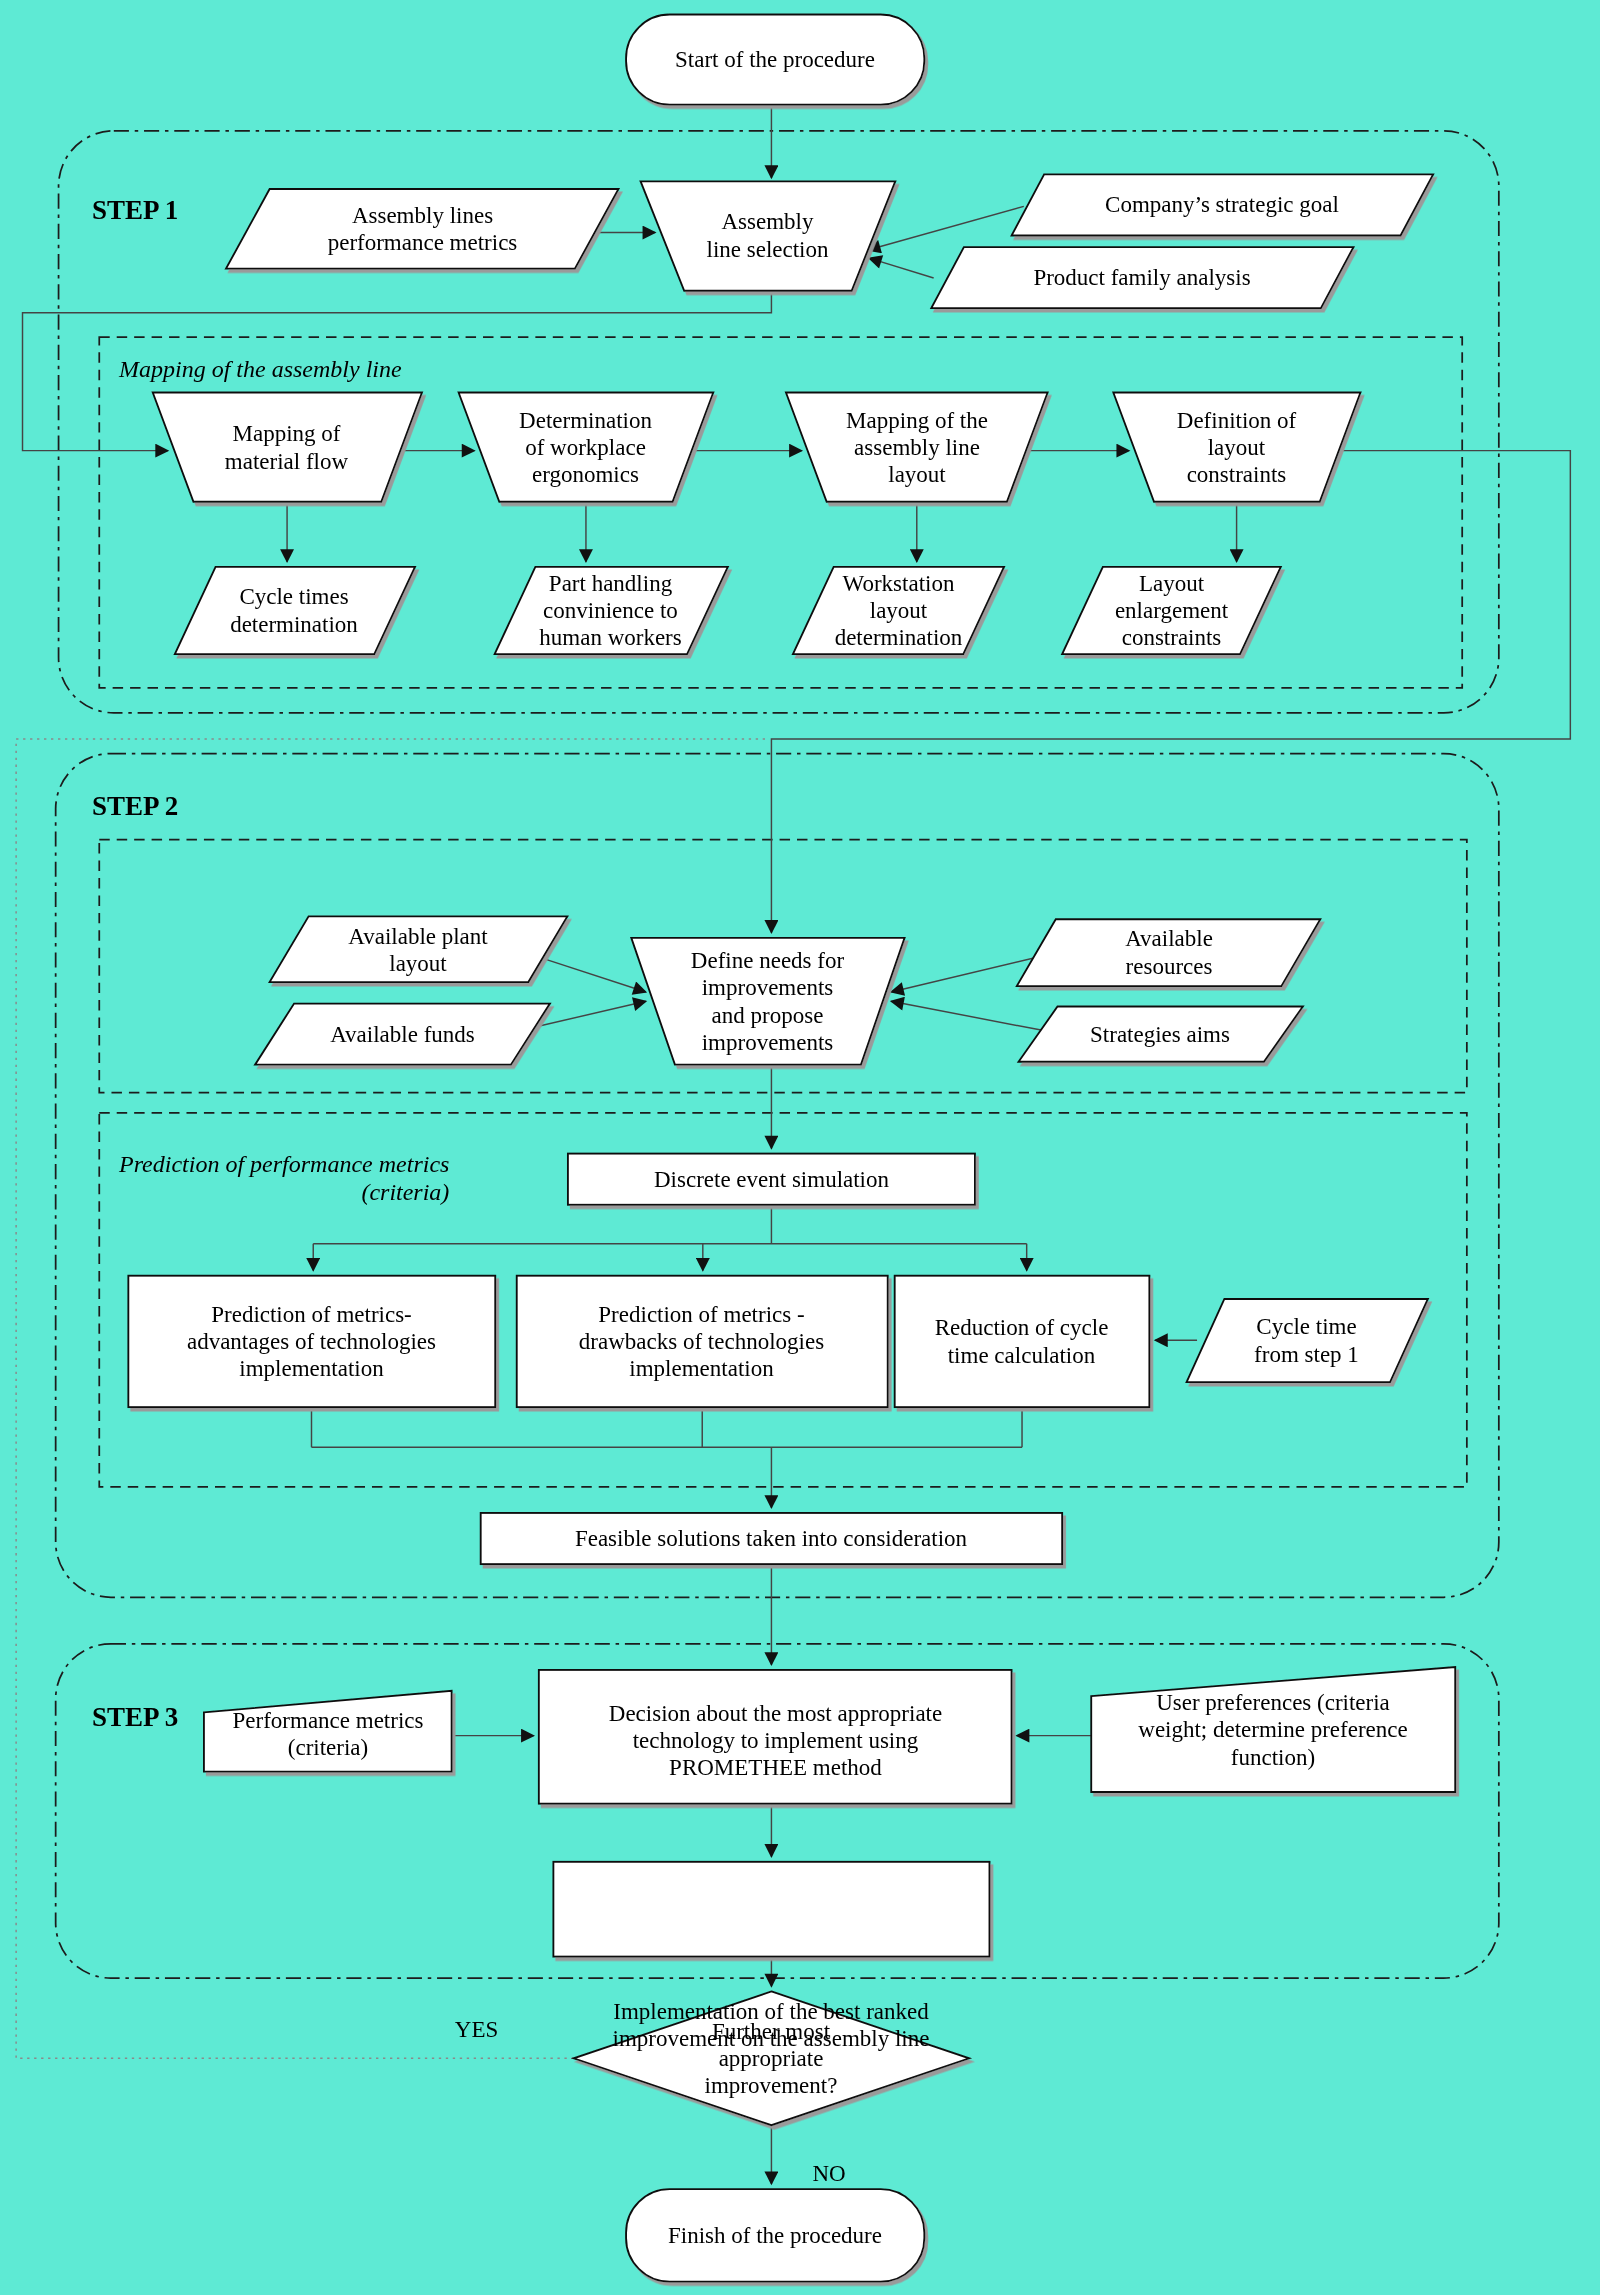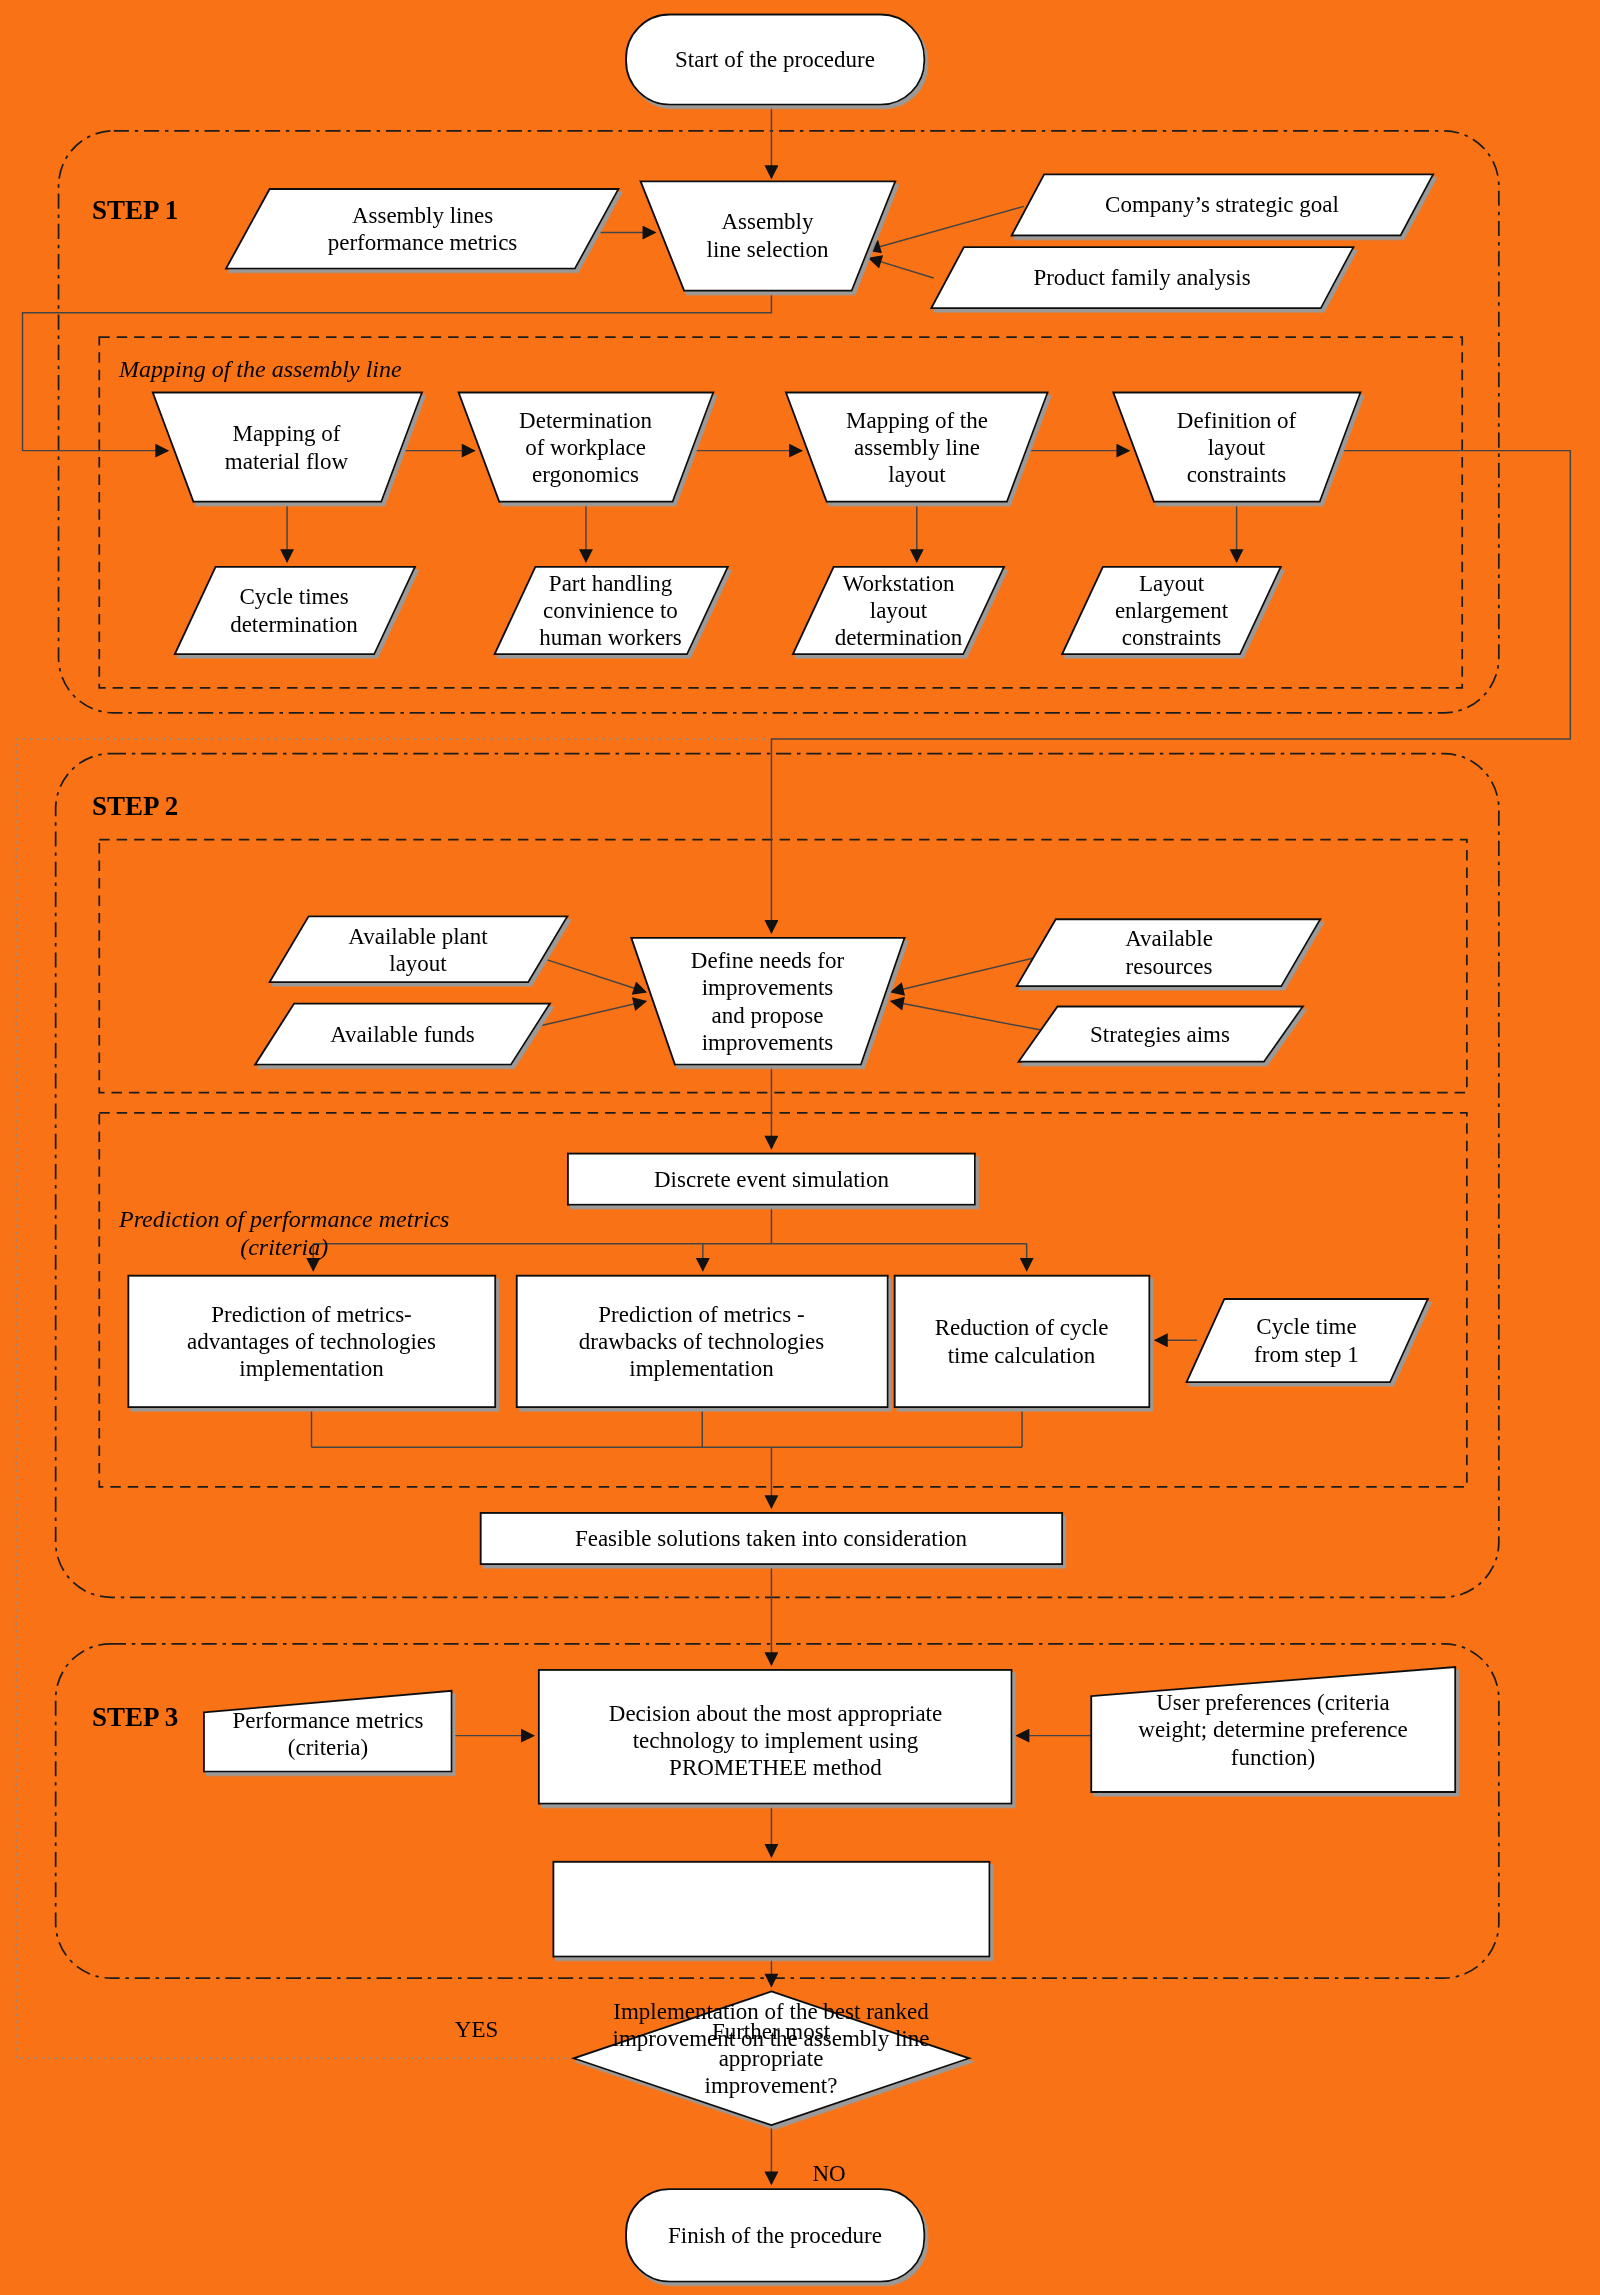--- a/index.html
+++ b/index.html
@@ -1,16 +1,16 @@
 <!DOCTYPE html>
 <html style="font-size:9.3px"><head>
 <meta charset="utf-8">
 <style>
   html,body{margin:0;padding:0;background:#fff;}
-  #canvas{position:relative;width:1601px;height:2295px;background:#f97316;
+  #canvas{position:relative;width:1601px;height:2295px;background:#5eead4;
           font-family:"Liberation Serif","DejaVu Serif",serif;color:#000;}
   #diagram-svg{position:absolute;left:0;top:0;}
   .txt{position:absolute;display:flex;align-items:center;justify-content:center;
        text-align:center;white-space:pre-line;font-size:23px;line-height:1.18;
        color:#000;pointer-events:none;}
   .lbl-step{font-weight:bold;font-size:27px;justify-content:flex-start;text-align:left;}
   .lbl-section{font-style:italic;font-size:24px;justify-content:flex-start;text-align:right;}
   .lbl-edge{font-size:23px;margin-top:11px;}
 </style>
 </head>
@@ -146,21 +146,21 @@
 layout</div>
 <div class="txt" style="left:255px;top:1004px;width:295px;height:61px">Available funds</div>
 <div class="txt" style="left:631px;top:938px;width:273px;height:127px">Define needs for
 improvements
 and propose
 improvements</div>
 <div class="txt" style="left:1017px;top:919px;width:304px;height:67px">Available
 resources</div>
 <div class="txt" style="left:1018px;top:1007px;width:284px;height:55px">Strategies aims</div>
 
-<div class="txt lbl-section" style="left:119px;top:1195px;width:523px;height:76px;text-align:center">Prediction of performance metrics
+<div class="txt lbl-section" style="left:119px;top:1140px;width:523px;height:76px;text-align:right">Prediction of performance metrics
 (criteria)</div>
 <div class="txt" style="left:568px;top:1154px;width:407px;height:51px">Discrete event simulation</div>
 <div class="txt" style="left:128px;top:1276px;width:367px;height:131px">Prediction of metrics-
 advantages of technologies
 implementation</div>
 <div class="txt" style="left:516px;top:1276px;width:371px;height:131px">Prediction of metrics -
 drawbacks of technologies
 implementation</div>
 <div class="txt" style="left:894px;top:1276px;width:255px;height:131px">Reduction of cycle
 time calculation</div>

